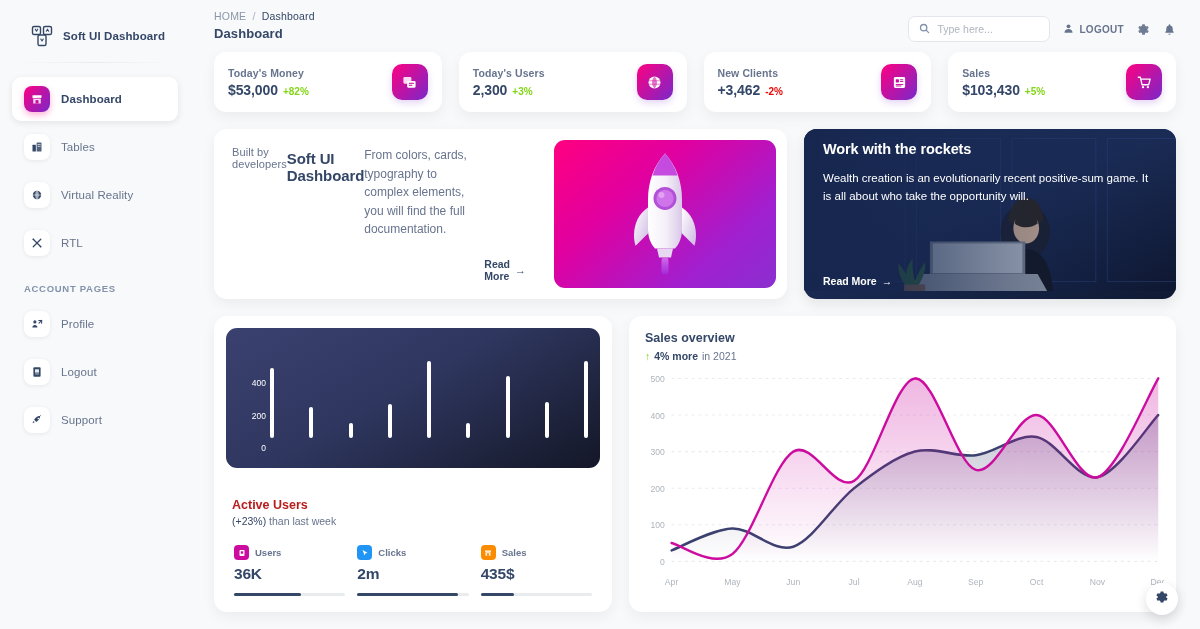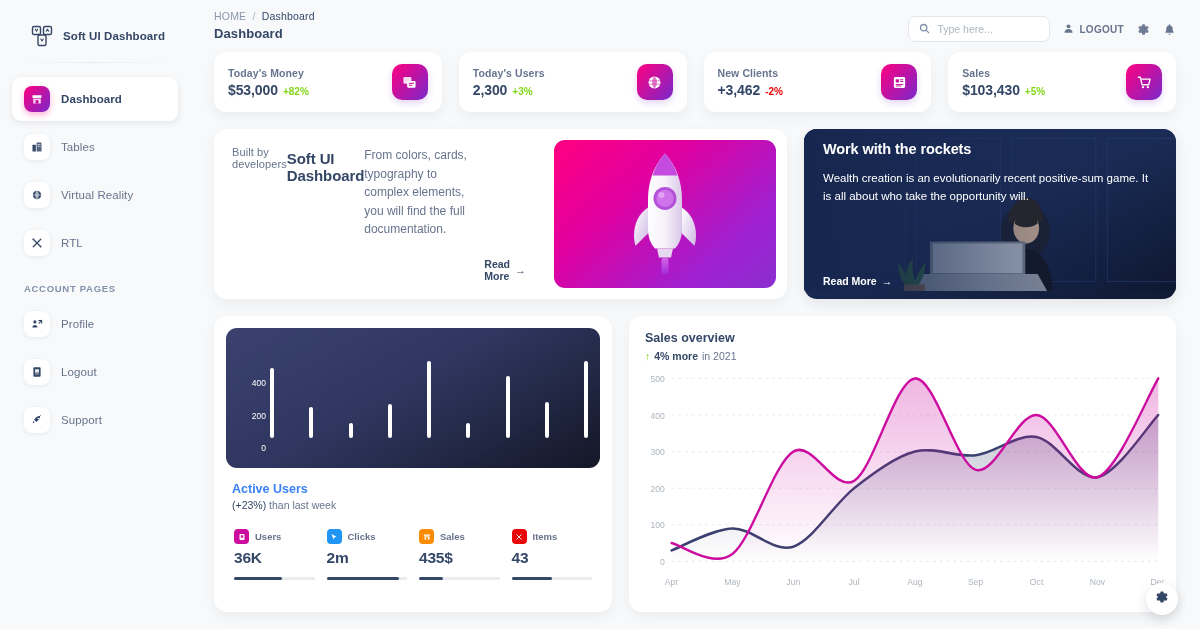--- a/index.html
+++ b/index.html
@@ -139,21 +139,21 @@
   .bars-box {
     height: 140px; border-radius: 11px; position: relative;
     background: linear-gradient(150deg, #3a416f 0%, #2f3760 45%, #141727 100%);
     overflow: hidden;
   }
   .bars-yaxis { position: absolute; left: 10px; top: 0; height: 100%; width: 30px; }
   .bars-ytick { position: absolute; right: 0; font-size: 8.5px; color: #fff; transform: translateY(-50%); }
   .bars-area { position: absolute; left: 44px; right: 12px; top: 22px; bottom: 30px; display: flex; align-items: flex-end; justify-content: space-between; }
   .bar { width: 4px; background: #fff; border-radius: 2px; }
 
-  .users-title { font-size: 12.5px; font-weight: 700; color: #3b82f6; padding: 14px 6px 0 6px; }
+  .users-title { font-size: 12.5px; font-weight: 700; color: #b91c1c; padding: 14px 6px 0 6px; margin-top: 16px; }
   .users-sub { font-size: 10.5px; color: #67748e; padding: 3px 6px 0 6px; }
   .users-sub b { color: #344767; font-weight: 400; }
   .mini-row { display: flex; padding: 18px 4px 0 4px; gap: 4px; }
   .mini { flex: 1; padding: 0 4px; }
   .mini-head { display: flex; align-items: center; gap: 6px; }
   .mini-ico { width: 15px; height: 15px; border-radius: 4px; display: flex; align-items: center; justify-content: center; flex: 0 0 15px; }
   .mini-ico svg { width: 8px; height: 8px; }
   .mini-label { font-size: 9.5px; color: #67748e; font-weight: 600; }
   .mini-val { font-size: 15.5px; font-weight: 700; color: #344767; margin-top: 5px; letter-spacing: -.2px; }
   .mini-track { height: 2.5px; border-radius: 2px; background: #e9ecef; margin-top: 10px; }
@@ -564,35 +564,20 @@
                     <rect x="6" y="8.6" width="4" height="4.8" fill="#fb8c00"></rect>
                   </svg>
               </span>
               <span class="mini-label">Sales</span>
             </div>
             <div class="mini-val">435$</div>
             <div class="mini-track">
                 <div class="mini-fill" id="pf2" style="width: 30%;"></div>
               </div>
           </div>
-          <div class="mini">
-            <div class="mini-head">
-              <span class="mini-ico" style="background:#ea0606">
-                <svg viewBox="0 0 16 16" fill="none" stroke="#fff" stroke-width="1.8" stroke-linecap="round">
-                    <path d="M3.5 3.5l9 9"></path>
-                    <path d="M12.5 3.5l-9 9"></path>
-                  </svg>
-              </span>
-              <span class="mini-label">Items</span>
-            </div>
-            <div class="mini-val">43</div>
-            <div class="mini-track">
-                <div class="mini-fill" id="pf3" style="width: 50%;"></div>
-              </div>
-          </div>
         </div>
       </div>
 
       <div class="sales-card">
         <div class="sales-title">Sales overview</div>
         <div class="sales-sub">
           <span class="up">↑</span>
           <span class="pct">4% more</span>
           <span> in 2021</span>
         </div>

